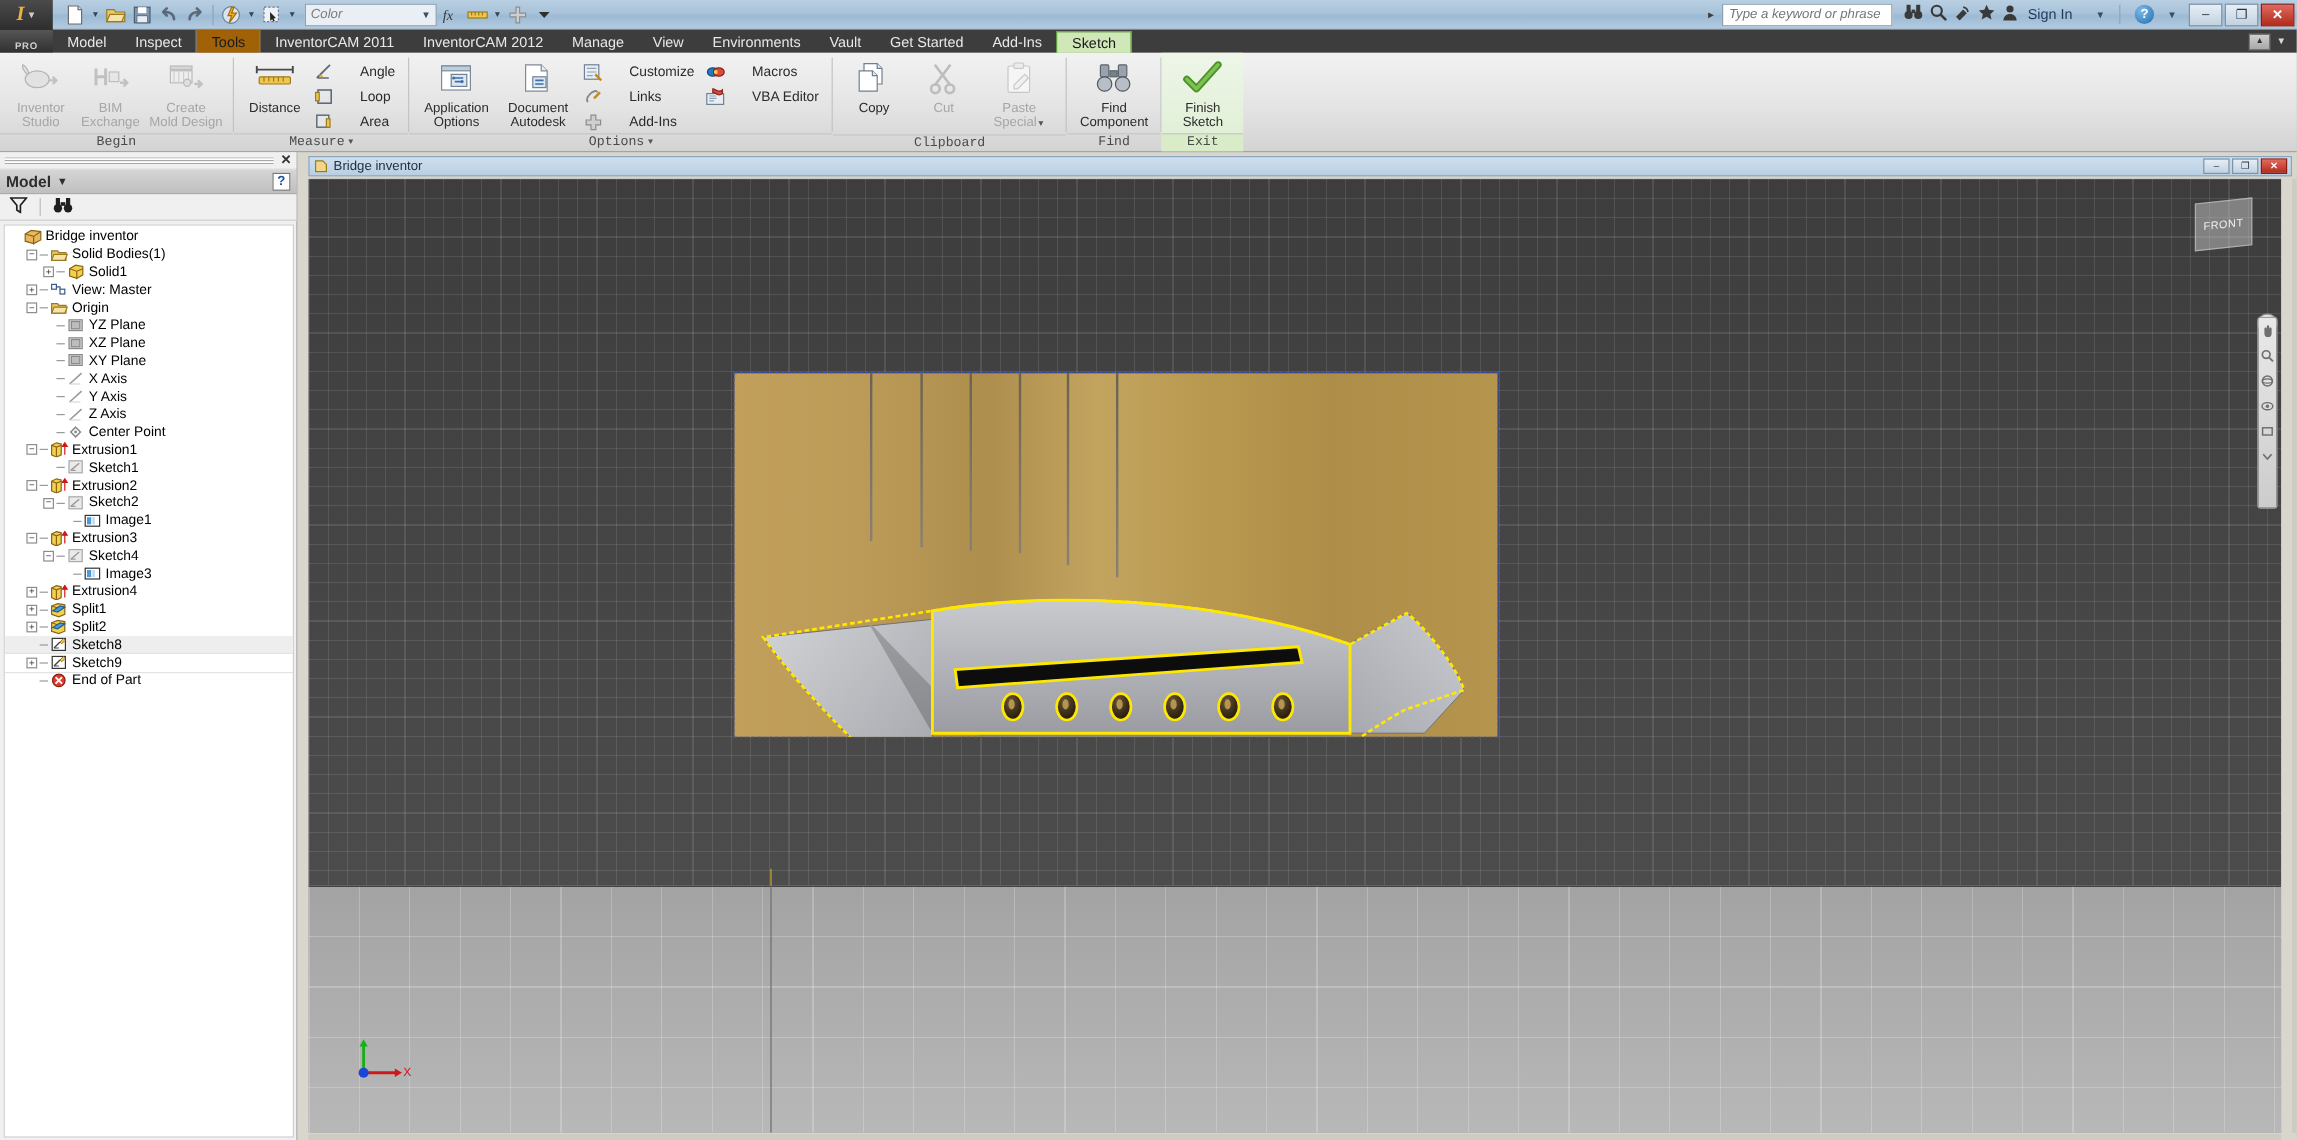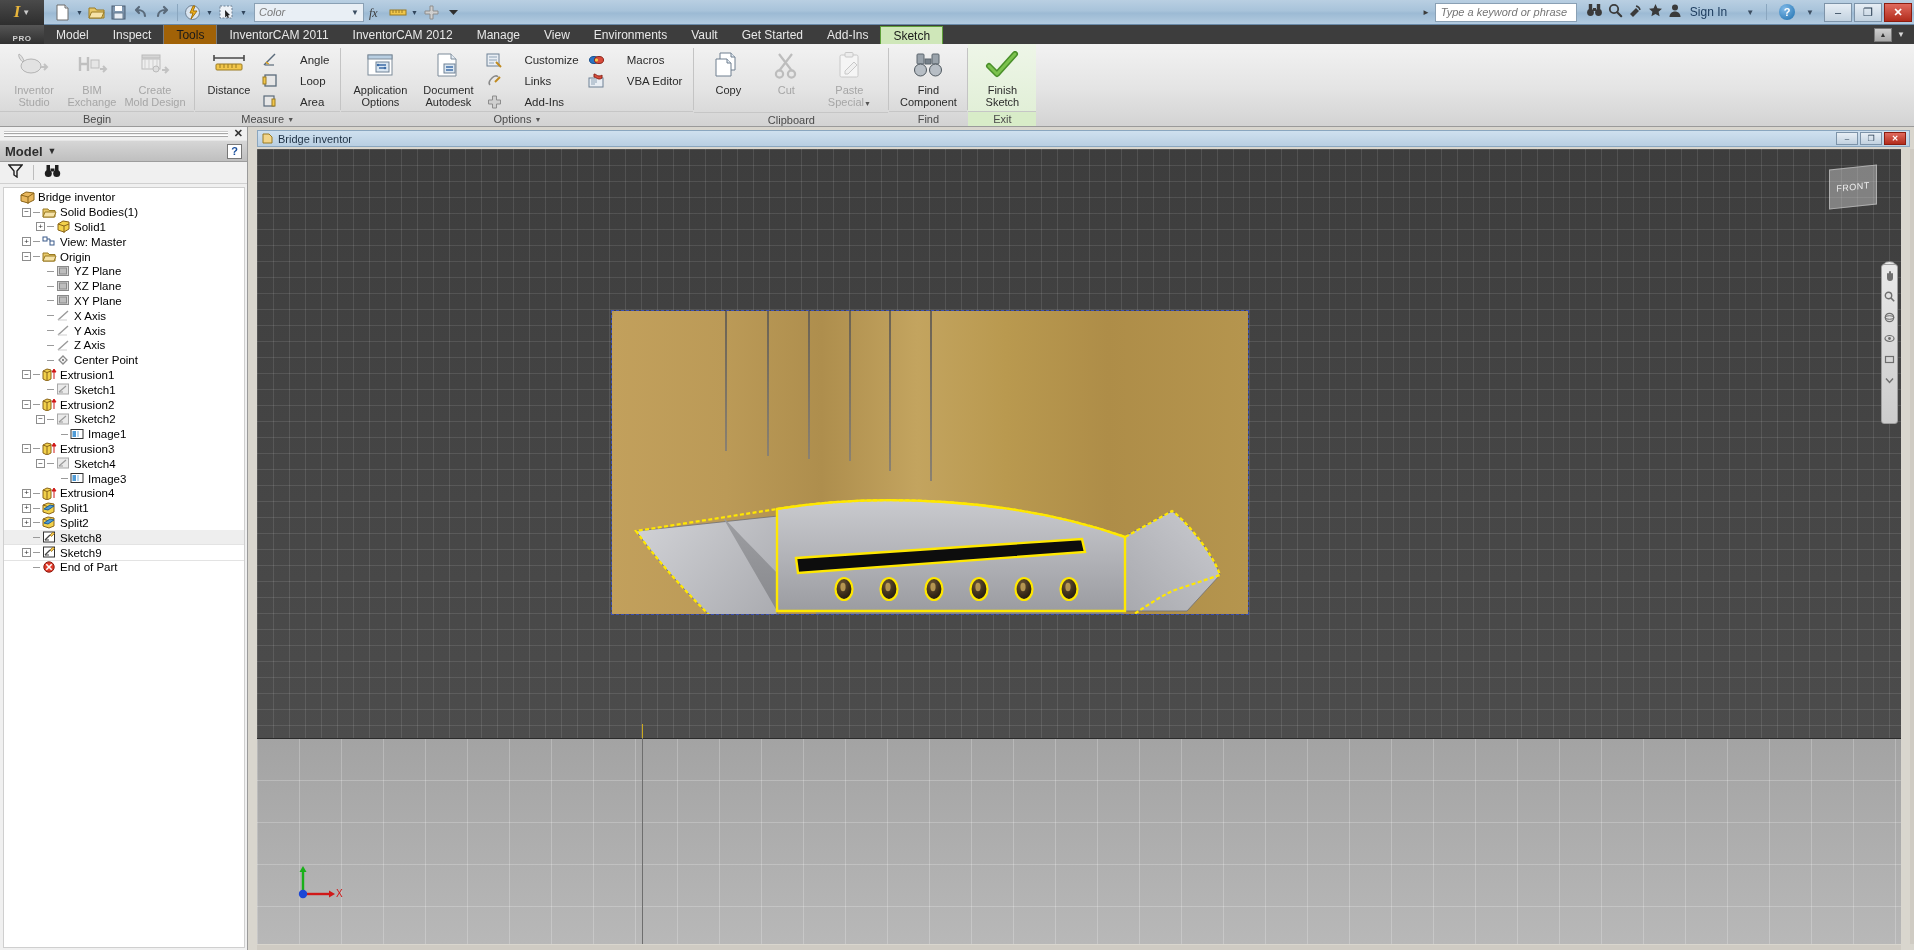--- a/index.html
+++ b/index.html
@@ -125,20 +125,21 @@
     background: linear-gradient(to bottom,#f2f2f2 0%, #e4e4e4 55%, #d3d3d3 100%);
     border-bottom: 1px solid #9a9a9a;
     display: flex; align-items: stretch;
   }
   .rgroup { display: flex; flex-direction: column; position: relative; }
   .rgroup-body { flex: 1; display: flex; align-items: flex-start; padding: 3px 6px 0 6px; gap: 2px; }
   .rgroup-label {
     height: 15px; font-size: 11px; color: #4a4a4a; text-align: center;
     border-top: 1px solid #c6c6c6; display: flex; align-items: center; justify-content: center;
     gap: 3px;
+    font-family: Liberation Mono, monospace;
   }
   .rgroup-sep { width: 1px; background: #c4c4c4; margin: 4px 0 16px 0; }
 
   .bigbtn {
     width: 56px; display: flex; flex-direction: column; align-items: center;
     padding: 2px 1px; gap: 1px;
   }
   .bigbtn .ico { height: 34px; display: flex; align-items: center; justify-content: center; }
   .bigbtn .lbl {
     font-size: 11px; color: #2b2b2b; text-align: center; line-height: 12px;

